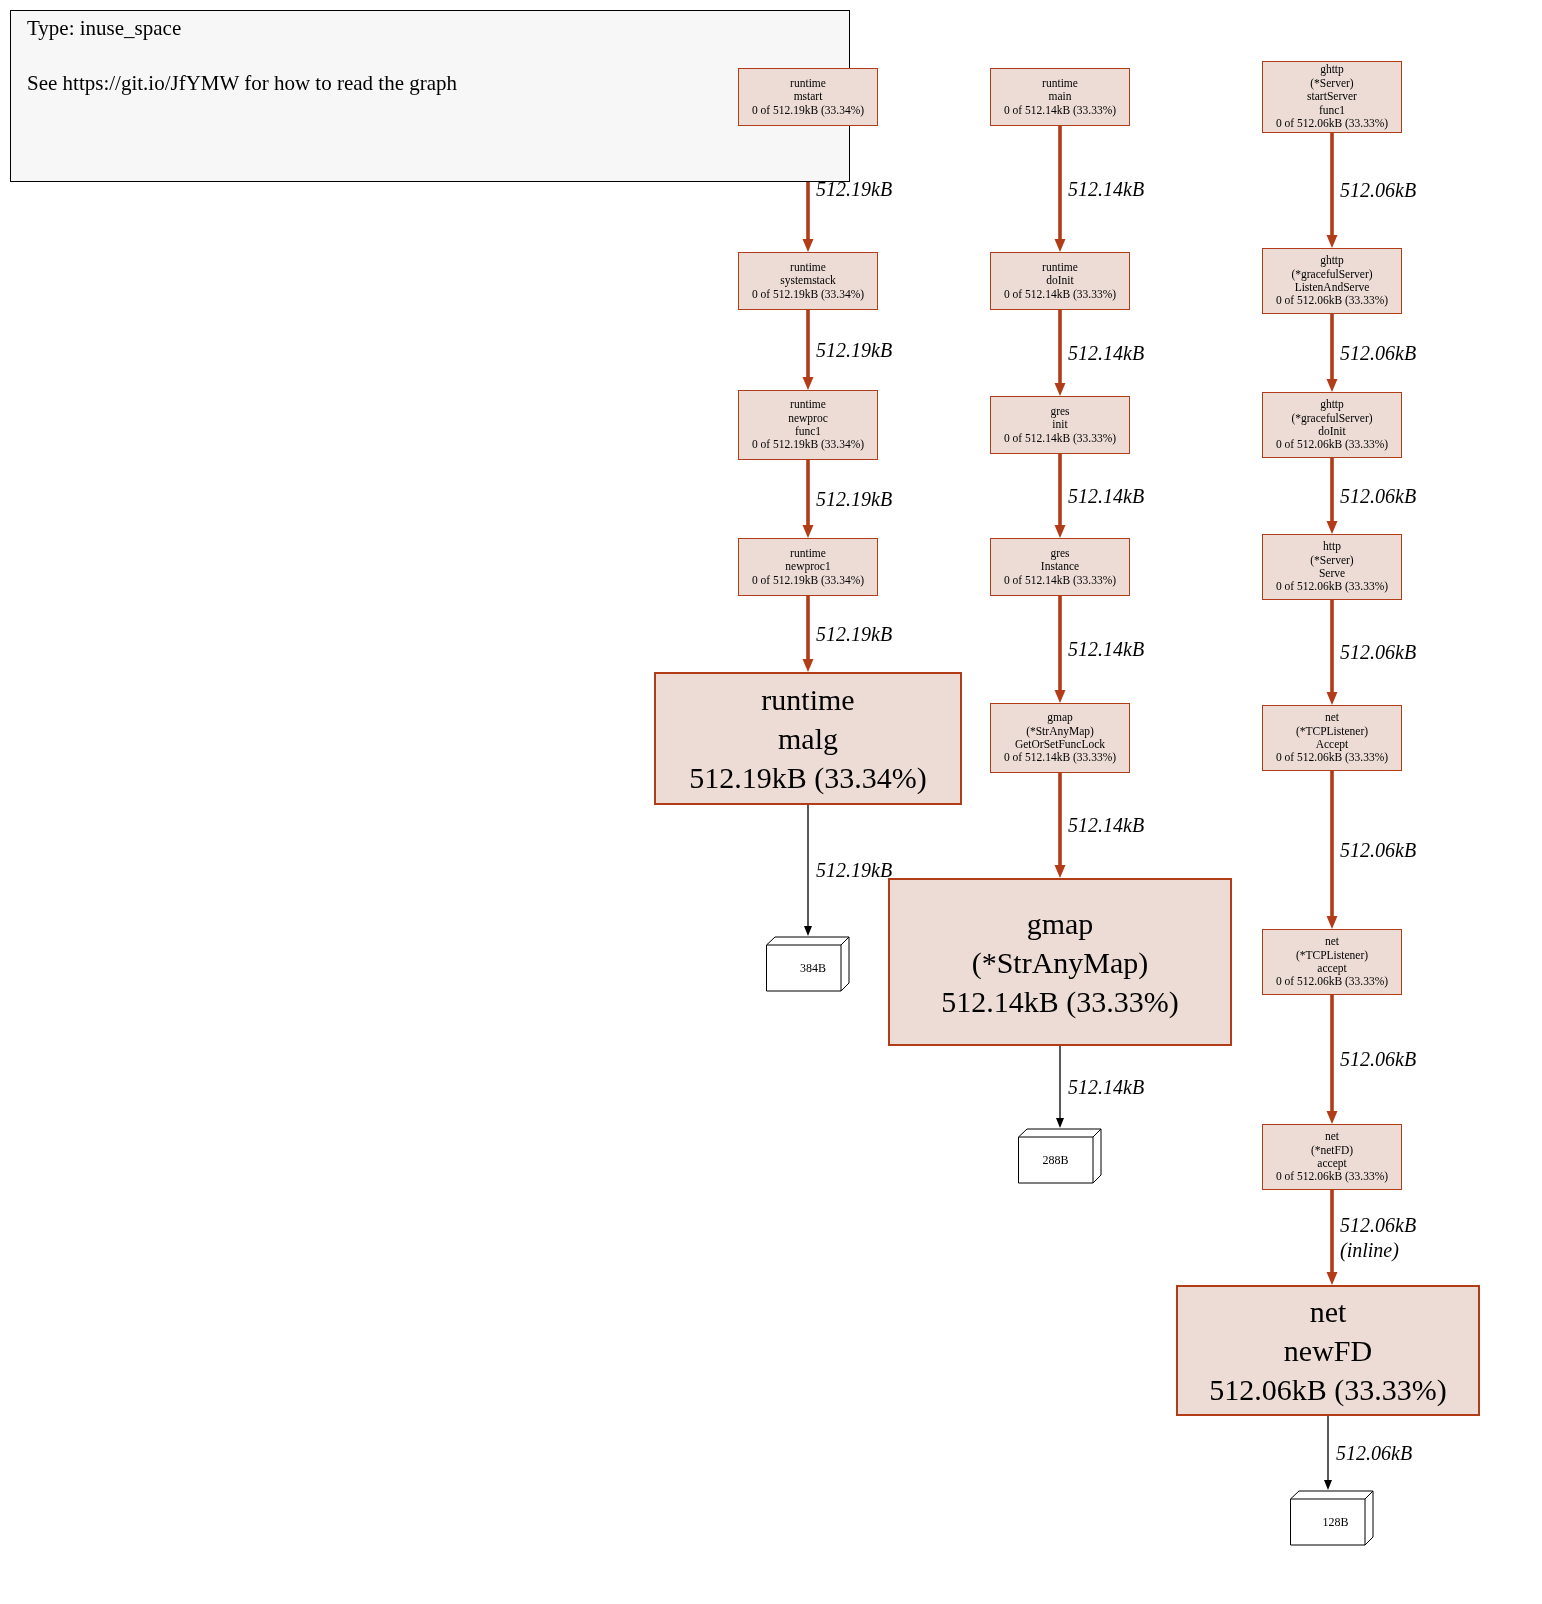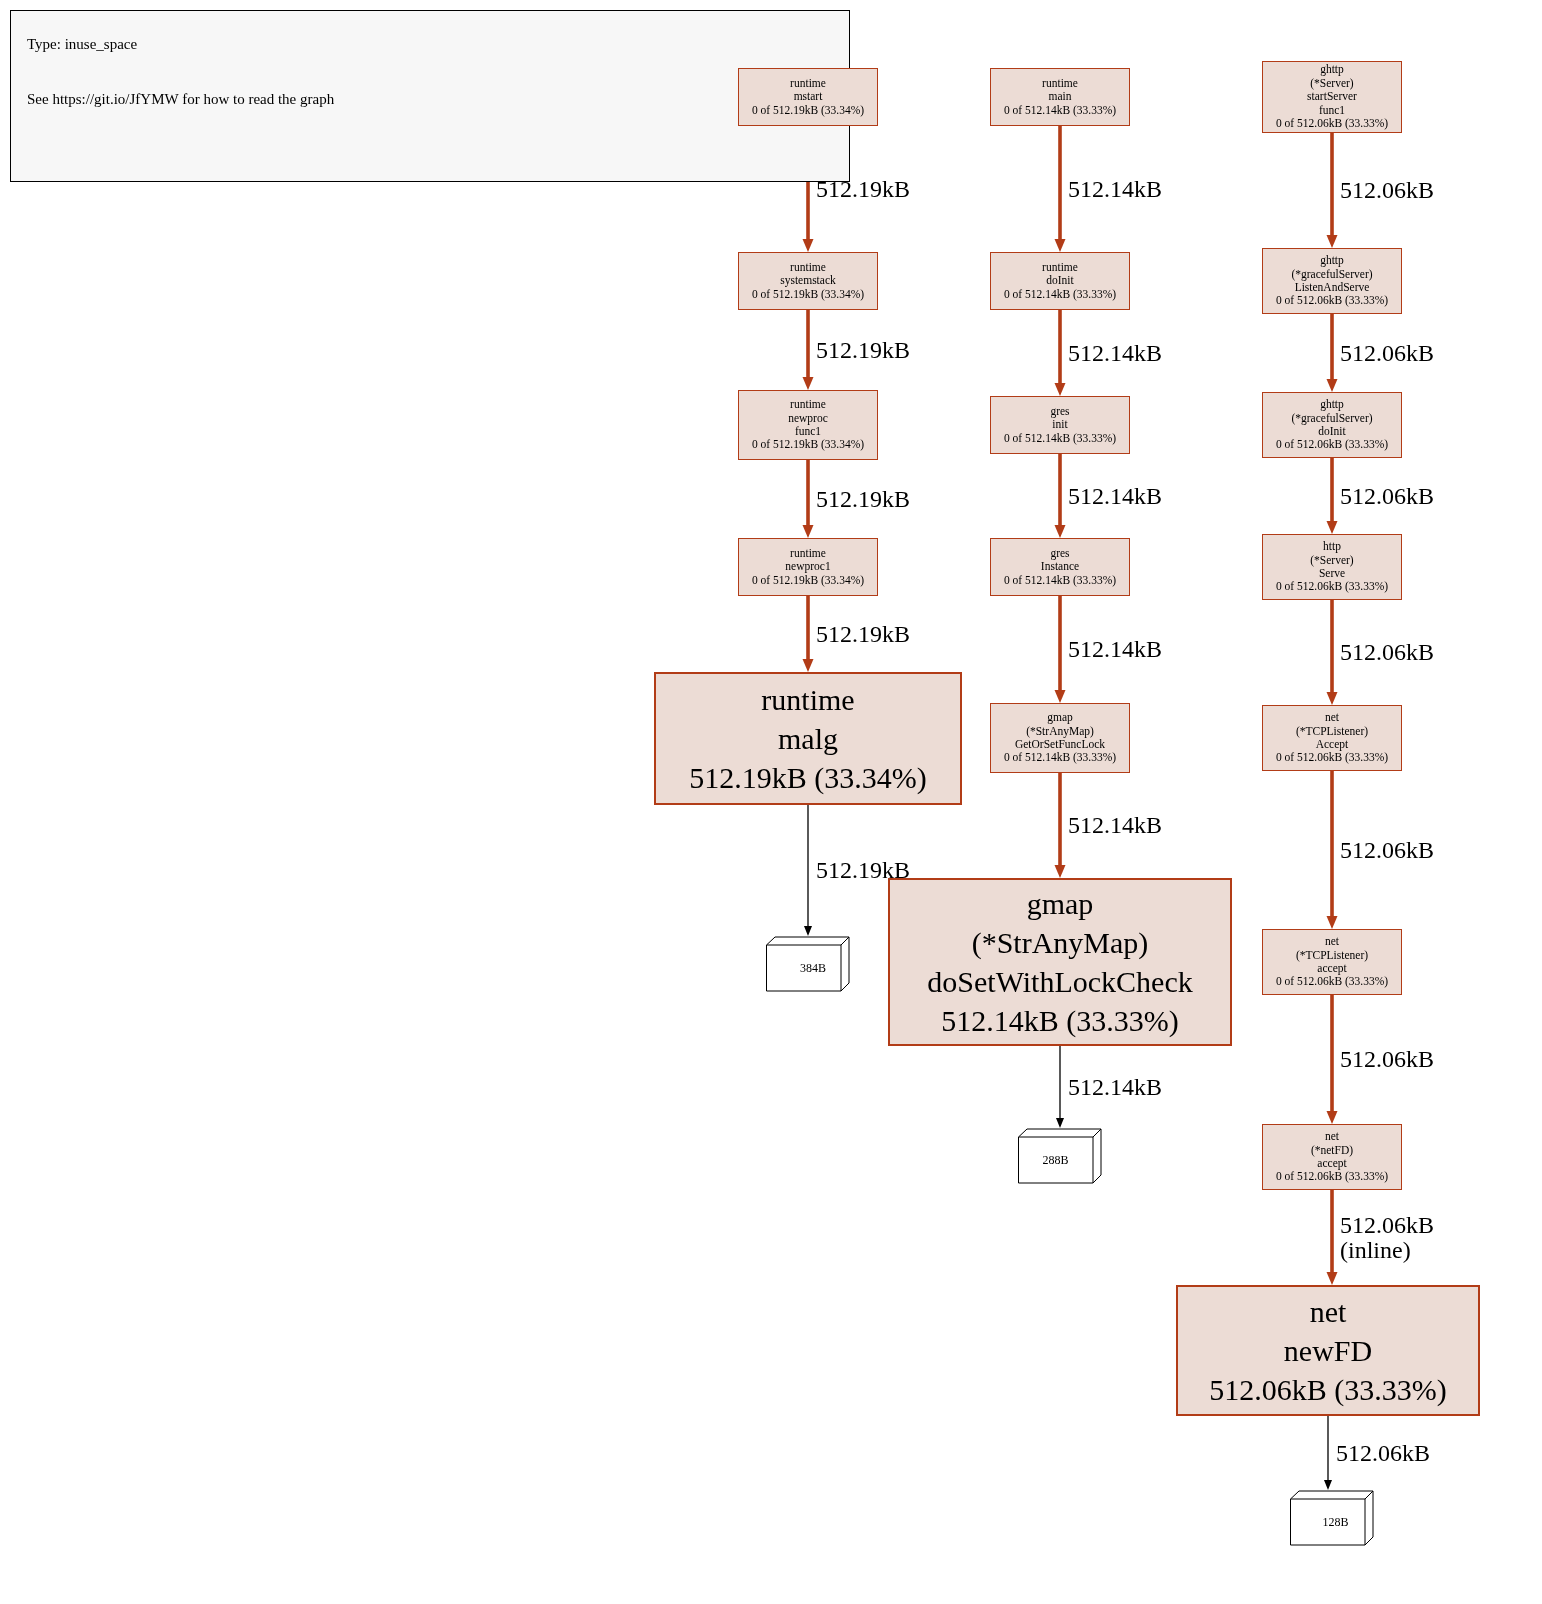--- a/index.html
+++ b/index.html
@@ -3,34 +3,34 @@
 <meta charset="utf-8">
 <style>
   * { margin:0; padding:0; box-sizing:border-box; }
   html, body { background:#ffffff; }
   body { font-family:"Liberation Serif","DejaVu Serif",serif; color:#000; }
   #canvas { position:relative; width:1542px; height:1604px; background:#ffffff; overflow:hidden; }
   #edge-layer { position:absolute; left:0; top:0; }
 
   .legend {
     position:absolute; left:10px; top:10px; width:840px; height:172px;
-    border:1px solid #000; padding:20px 16px;
-    font-size:15px; line-height:27.5px;
+    border:1px solid #000; padding:4px 16px;
+    font-size:21px; line-height:27.5px;
   }
   .legend .ln { white-space:nowrap; min-height:27.5px; }
 
   .node {
     position:absolute; display:flex; flex-direction:column;
     align-items:center; justify-content:center; text-align:center;
     white-space:nowrap;
   }
   .node.small { font-size:11.5px; line-height:13.4px; }
   .node.large { font-size:30px; line-height:39px; }
 
-  .edge-label { position:absolute; font-size:24px; line-height:25px; white-space:nowrap; }
+  .edge-label { position:absolute; font-size:20px; line-height:25px; white-space:nowrap;font-style:italic; }
 
   .mem { position:absolute; }
   .mem svg { display:block; position:absolute; left:0; top:0; }
   .mem .mem-label {
     position:absolute; display:flex; align-items:center; justify-content:center;
     font-size:12px;
   }
 </style>
 </head>
 <body>
@@ -196,21 +196,20 @@
     </div>
     <div class="node small" style="left: 990px; top: 703px; width: 140px; height: 70px; background: rgb(236, 220, 213); border: 1.6px solid rgb(178, 60, 23);">
       <div>gmap</div>
       <div>(*StrAnyMap)</div>
       <div>GetOrSetFuncLock</div>
       <div>0 of 512.14kB (33.33%)</div>
     </div>
     <div class="node large" style="left: 888px; top: 878px; width: 344px; height: 168px; background: rgb(236, 220, 213); border: 2.5px solid rgb(178, 60, 23);">
       <div>gmap</div>
       <div>(*StrAnyMap)</div>
-      <div>doSetWithLockCheck</div>
       <div>512.14kB (33.33%)</div>
     </div>
     <div class="mem" style="left: 1018px; top: 1128px; width: 84px; height: 56px;">
       <svg width="84" height="56" viewBox="0 0 84 56">
         <polygon points="0.5,55 0.5,9 9,1 83,1 83,47 75,55" fill="#ffffff" stroke="#000000" stroke-width="1"></polygon>
         <polyline points="0.5,9 75,9 75,55" fill="none" stroke="#000000" stroke-width="1"></polyline>
         <line x1="75" y1="9" x2="83" y2="1" stroke="#000000" stroke-width="1"></line>
       </svg>
       <div class="mem-label" style="left: 0px; top: 9px; width: 75px; height: 47px;">288B</div>
     </div>

